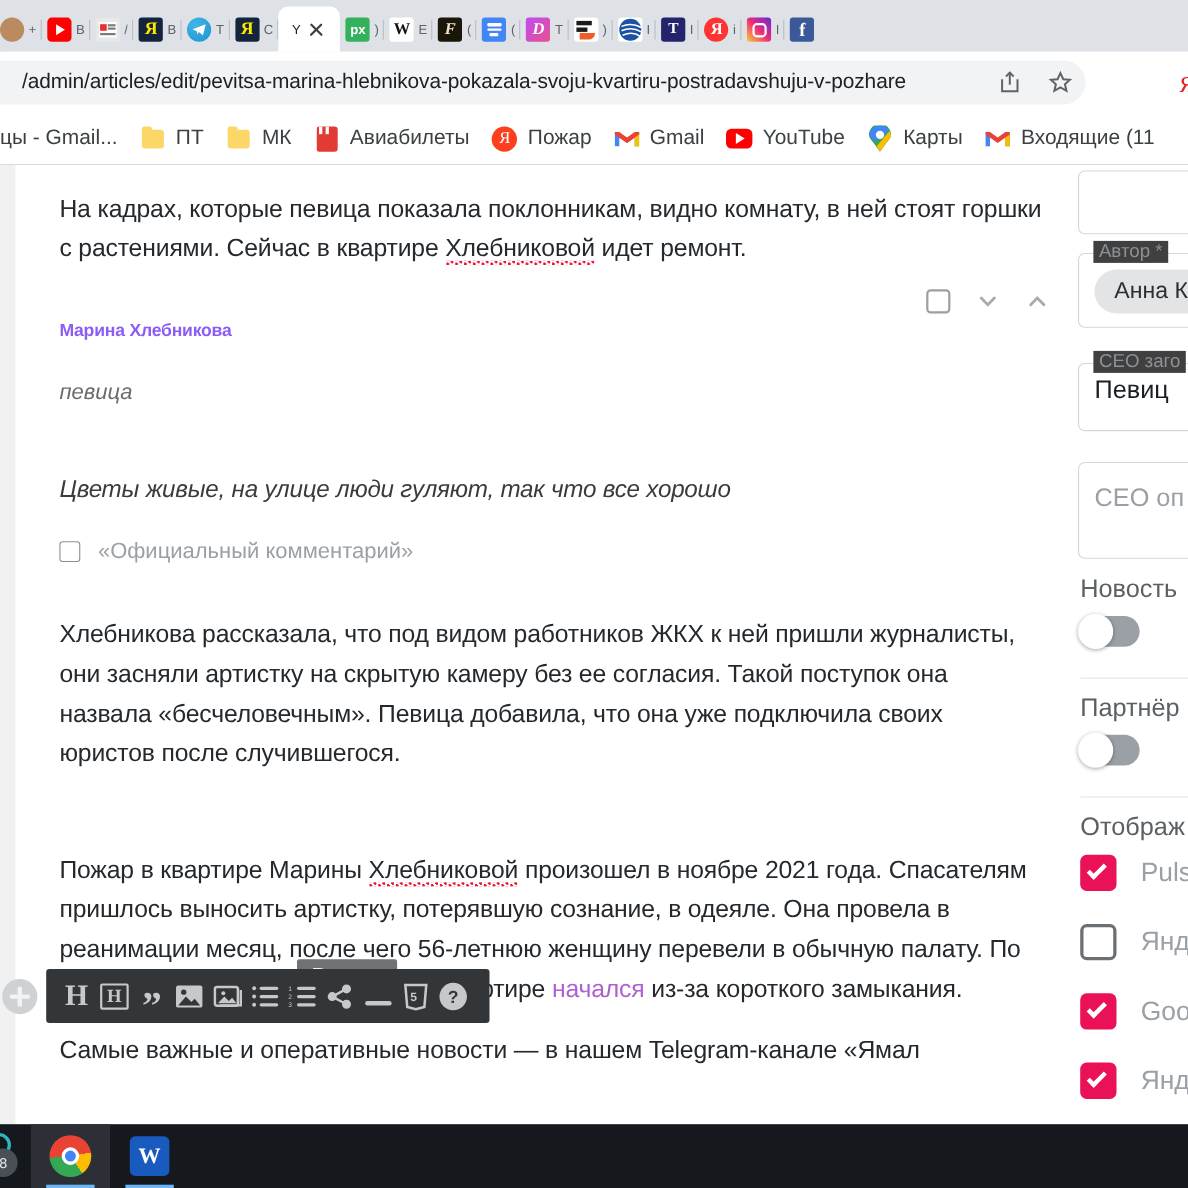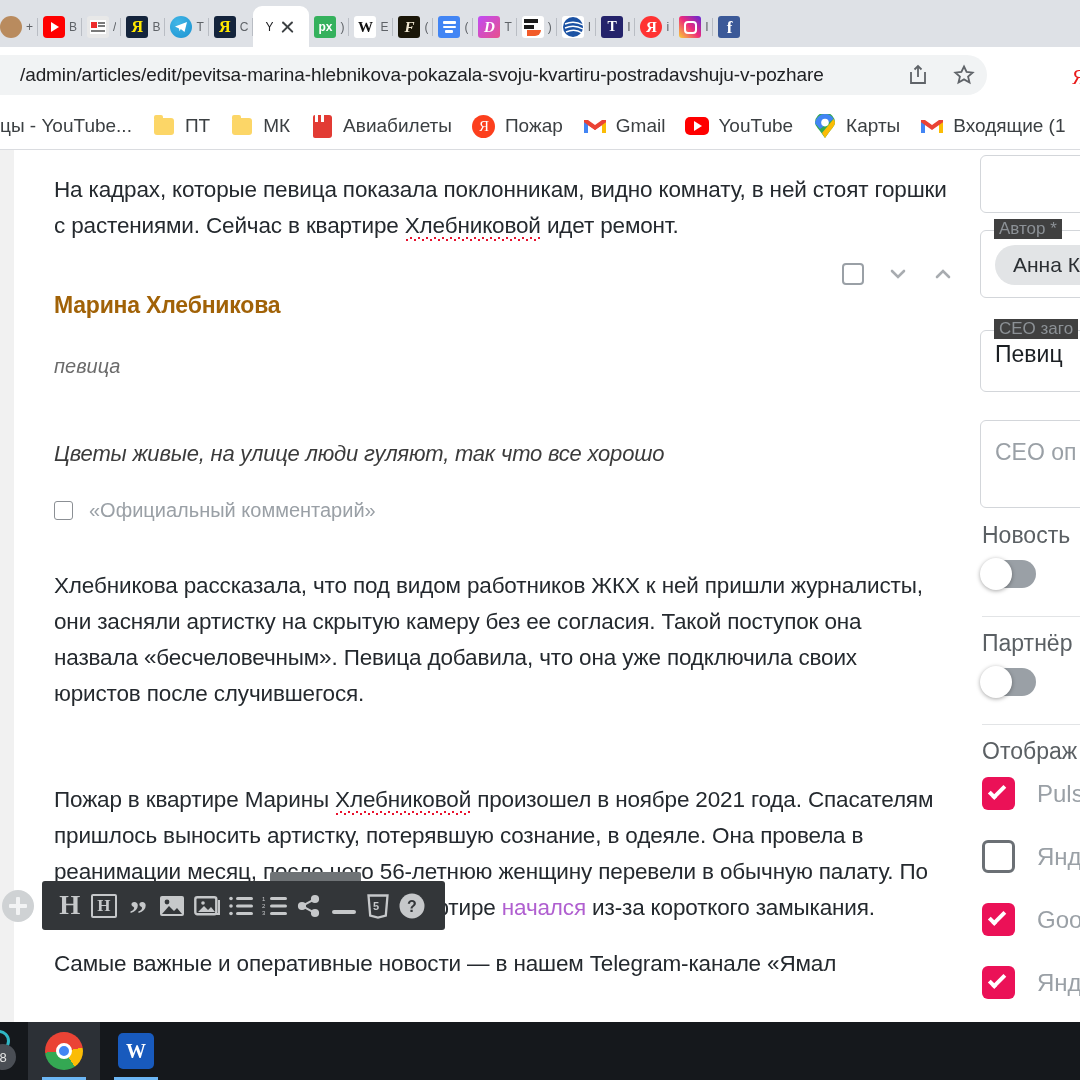--- a/index.html
+++ b/index.html
@@ -135,21 +135,21 @@
   .sp::after{
     content:""; position:absolute; left:0; right:0; bottom:-3px; height:4px;
     background-image:
       radial-gradient(circle at 2px 3px, #e8112d 1.2px, transparent 1.4px),
       radial-gradient(circle at 6px 1px, #e8112d 1.2px, transparent 1.4px);
     background-size:8px 4px;
   }
   .lnk{ color:#b05fd0; }
 
   h3.qname{
-    font-size:23px; font-weight:bold; color:#a16207; letter-spacing:-0.2px;
+    font-size:16px; font-weight:bold; color:#8b5cf6; letter-spacing:-0.2px;
   }
   .qrole{ font-size:20px; font-style:italic; color:#6b6b6b; }
   .qtext{ font-size:22px; font-style:italic; color:#3b3b3b; letter-spacing:-0.2px;}
   .offrow{ display:flex; align-items:center; gap:16px; }
   .cbx{
     width:19px;height:19px; border:1.8px solid #8b8f94; border-radius:3px; flex:0 0 19px;
     background:#fff;
   }
   .offlbl{ font-size:20px; color:#9aa0a6; }
 
@@ -442,21 +442,21 @@
       <svg width="24" height="24" viewBox="0 0 24 24" fill="none" stroke="#5f6368" stroke-width="1.8">
         <path d="M12 3.5 14.6 9l6 .6-4.5 4 1.4 5.9L12 16.4 6.5 19.5 7.9 13.6 3.4 9.6l6-.6z"></path>
       </svg>
     </div>
   </div>
   <div id="ya-right">Я</div>
 </div>
 
 <div id="bmbar">
   <div class="bm" style="padding-left:0">
-    <span class="bm-label">цы - YouTube...</span>
+    <span class="bm-label">цы - Gmail...</span>
   </div>
   <div class="bm">
     <span class="bm-ico">
         <span class="folder"></span>
       </span>
     <span class="bm-label">ПТ</span>
   </div>
   <div class="bm">
     <span class="bm-ico">
         <span class="folder"></span>
@@ -510,21 +510,21 @@
   <div class="bm">
     <span class="bm-ico">
       <svg width="24" height="18" viewBox="0 0 24 18">
         <path d="M1 3v13h4V7l7 5 7-5v9h4V3l-11 7.5z" fill="#fff"></path>
         <path d="M1 3v13h4V6.2L1 3z" fill="#4285f4"></path>
         <path d="M23 3v13h-4V6.2L23 3z" fill="#34a853"></path>
         <path d="M19 6.2V16h4V3z" fill="#fbbc05"></path>
         <path d="M1 3h4l7 5 7-5h4v2.3L12 13 1 5.3z" fill="#ea4335"></path>
       </svg>
     </span>
-    <span class="bm-label">Входящие (1</span>
+    <span class="bm-label">Входящие (11</span>
   </div>
 </div>
 
 <div id="page">
   <div id="scrollbar-l"></div>
 
   <div id="article">
 
     <p class="p" style="margin-top:22px;width:895px"><span>На кадрах, которые певица показала поклонникам, видно комнату, в ней стоят горшки с растениями. Сейчас в квартире </span><span class="sp">Хлебниковой</span><span> идет ремонт.</span></p>
 

